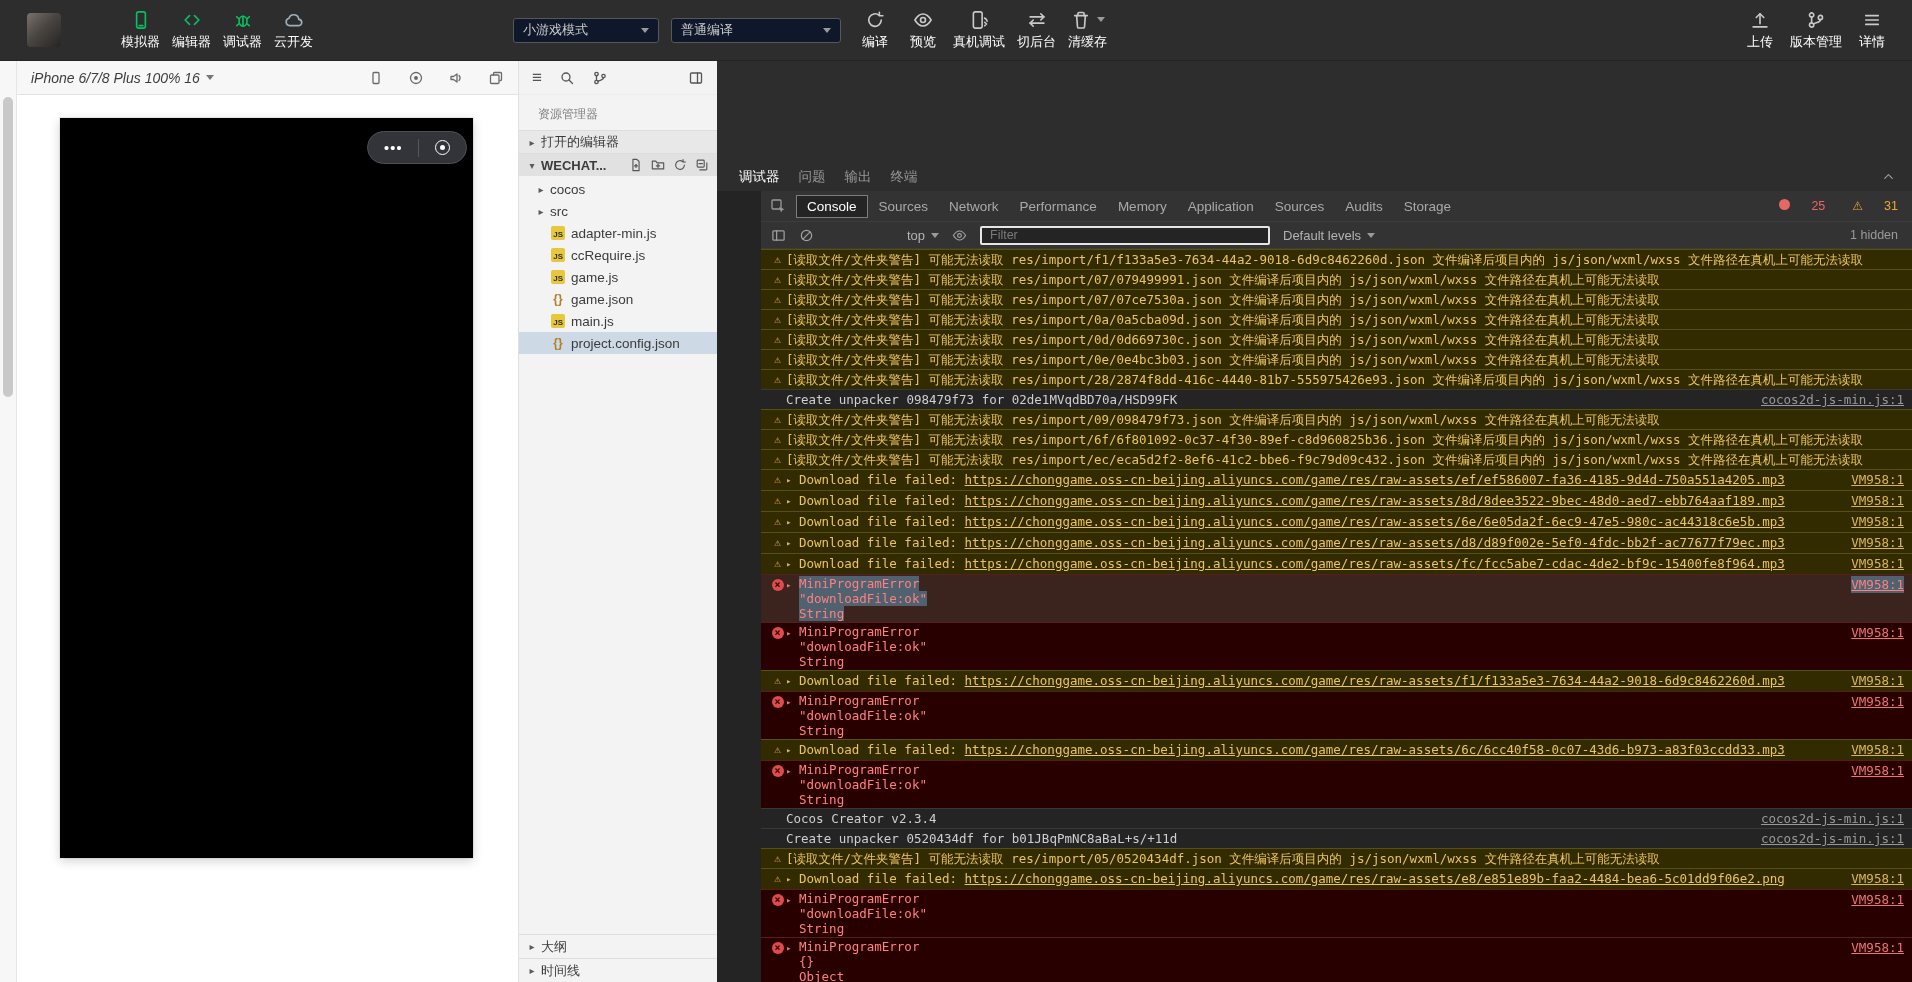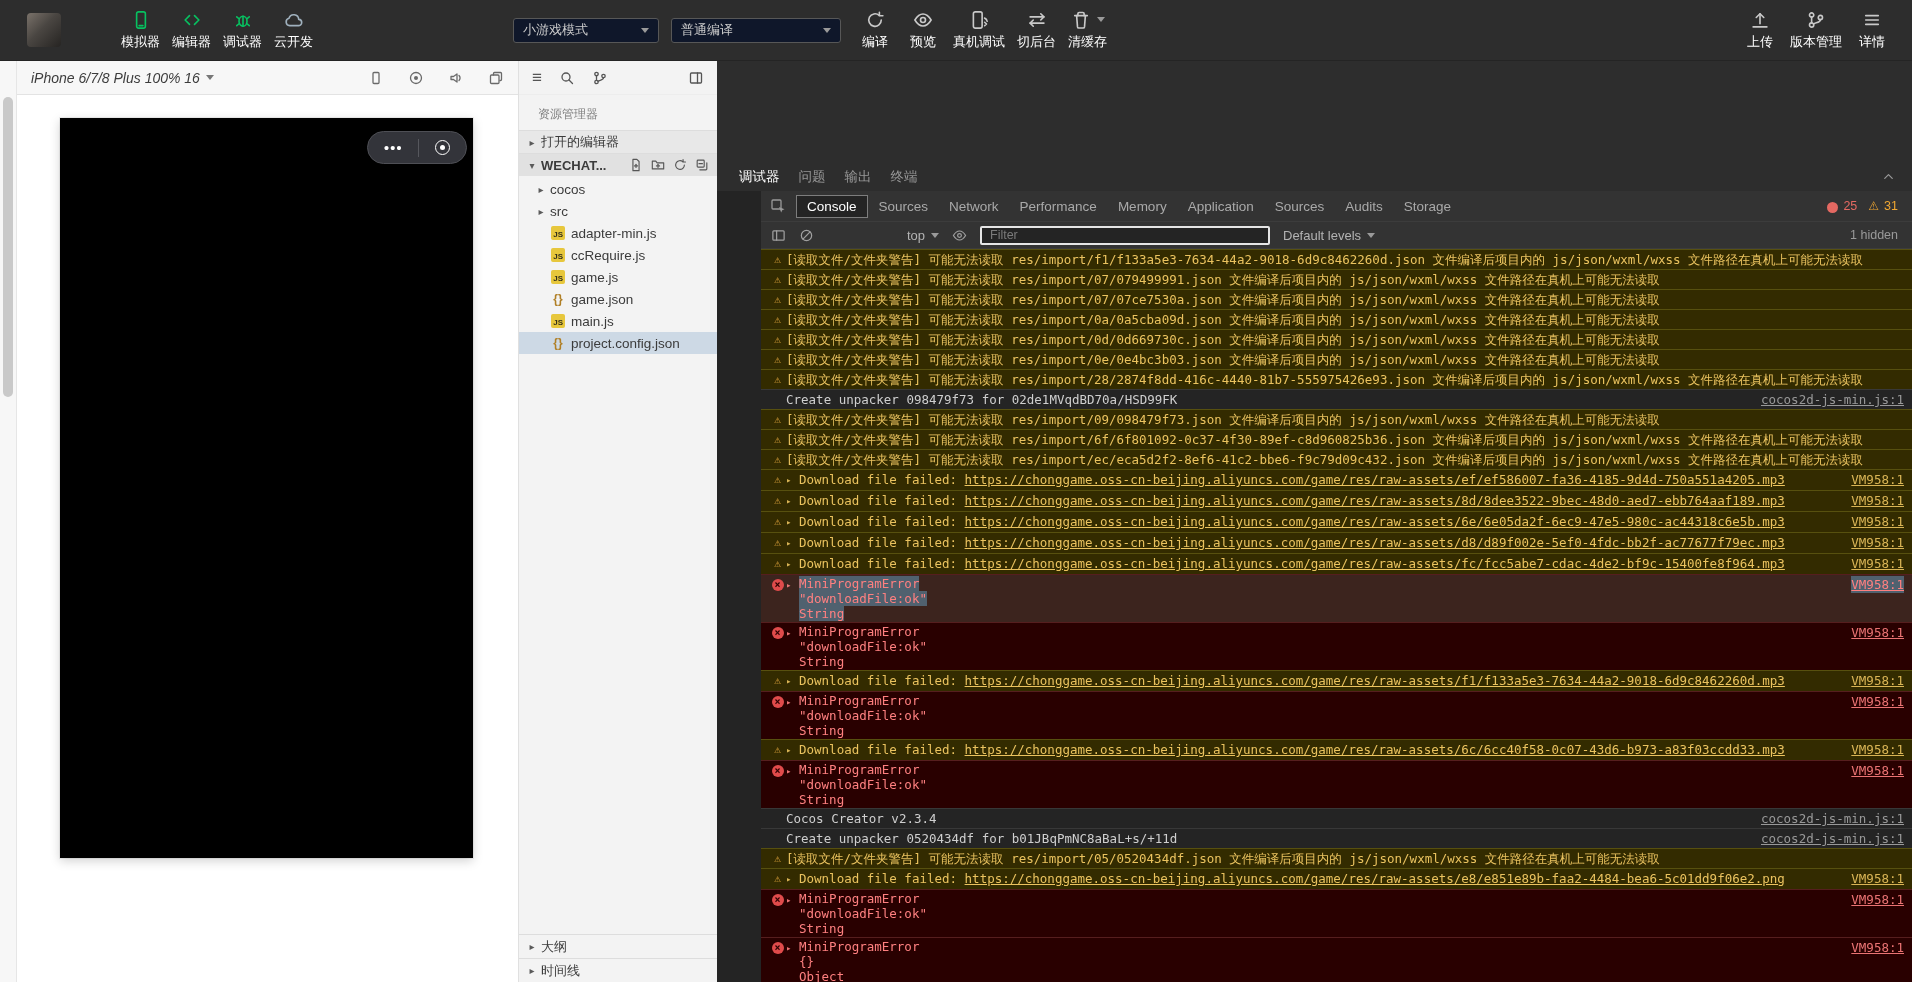--- a/index.html
+++ b/index.html
@@ -87,21 +87,21 @@
   .dbg-tabs { height:29px; flex:none; display:flex; align-items:center; gap:19px; padding-left:22px; font-size:13.5px; color:#979797; position:relative; }
   .dbg-tab { cursor:pointer; white-space:nowrap; }
   .dbg-tab.active { color:#ffffff; }
   .dbg-chevron { position:absolute; right:16px; top:7px; width:15px; height:15px; color:#9a9a9a; cursor:pointer; }
 
   .dt { flex:1; min-height:0; display:flex; flex-direction:column; background:#242424;padding-left:44px; }
   .dt-tabs { height:31px; flex:none; background:#333333; border-bottom:1px solid #3c3c3c; display:flex; align-items:center; padding:0 14px 0 9px; font-size:13.5px; color:#a9a9a9; }
   .dt-inspect { width:16px; height:16px; color:#9a9a9a; margin-right:10px; cursor:pointer; }
   .dt-tab { padding:3px 10px; margin-right:1px; cursor:pointer; white-space:nowrap; }
   .dt-tab.active { background:#242424; color:#ffffff; border:1px solid #7d7d7d; }
-  .dt-badges { margin-left:auto; display:flex; align-items:flex-end; gap:5px; font-size:12.5px; }
+  .dt-badges { margin-left:auto; display:flex; align-items:flex-start; gap:21px; font-size:12.5px; }
   .err-dot { width:11px; height:11px; border-radius:50%; background:#e46962; display:inline-block; }
   .err-num { color:#e46962; }
   .warn-glyph { color:#f0a732; font-size:12px; margin-left:6px; }
   .warn-num { color:#f0a732; }
 
   .dt-bar { height:27px; flex:none; background:#333333; border-bottom:1px solid #3c3c3c; display:flex; align-items:center; gap:13px; padding:0 14px 0 10px; font-size:13px; color:#b3b3b3; }
   .dt-bar .icn { width:15px; height:15px; color:#a0a0a0; cursor:pointer; flex:none; }
   .dt-ctx { width:112px; display:flex; align-items:center; justify-content:flex-end; cursor:pointer; }
   .dt-filter { width:290px; height:19px; background:#242424; border:2px solid #e5e5e5; border-radius:2px; color:#cccccc; font-size:12.5px; padding:0 8px; outline:none; }
   .dt-filter::placeholder { color:#7b7b7b; }

